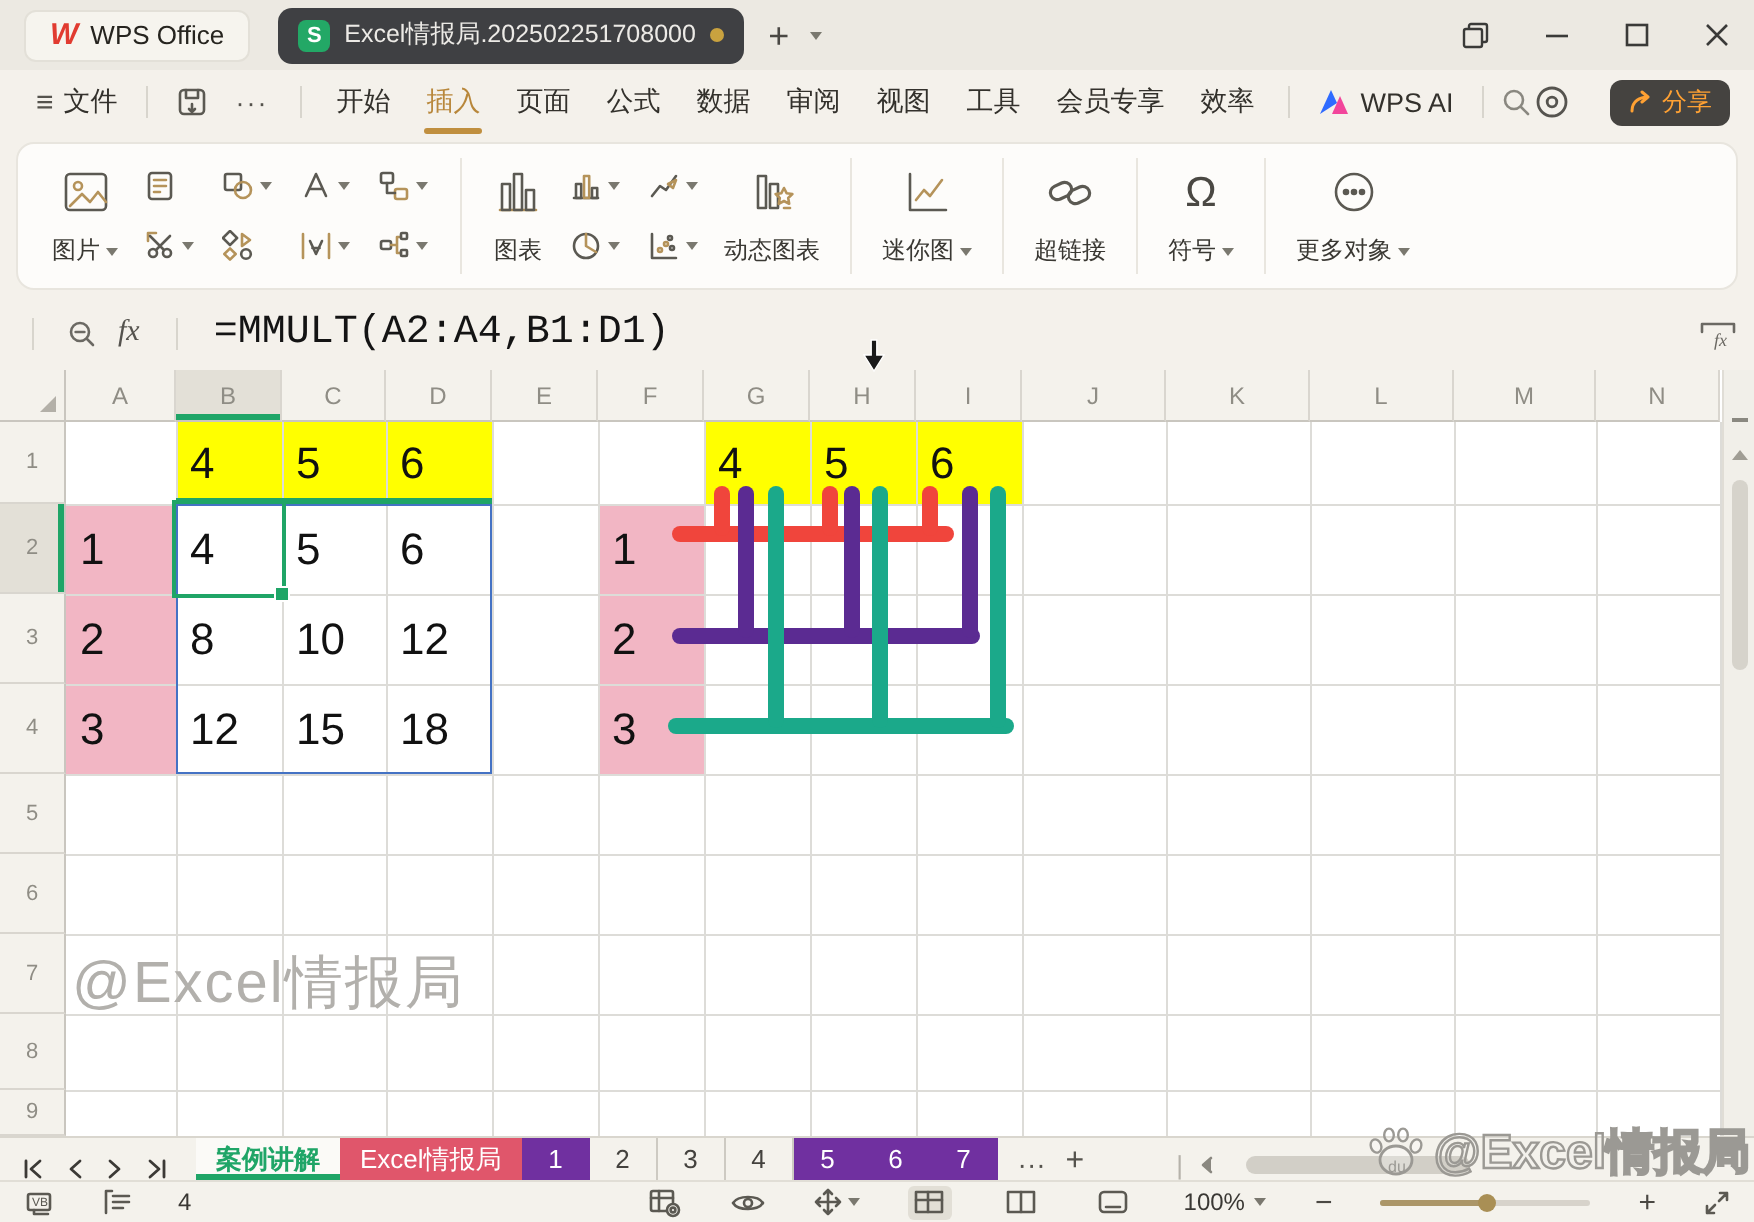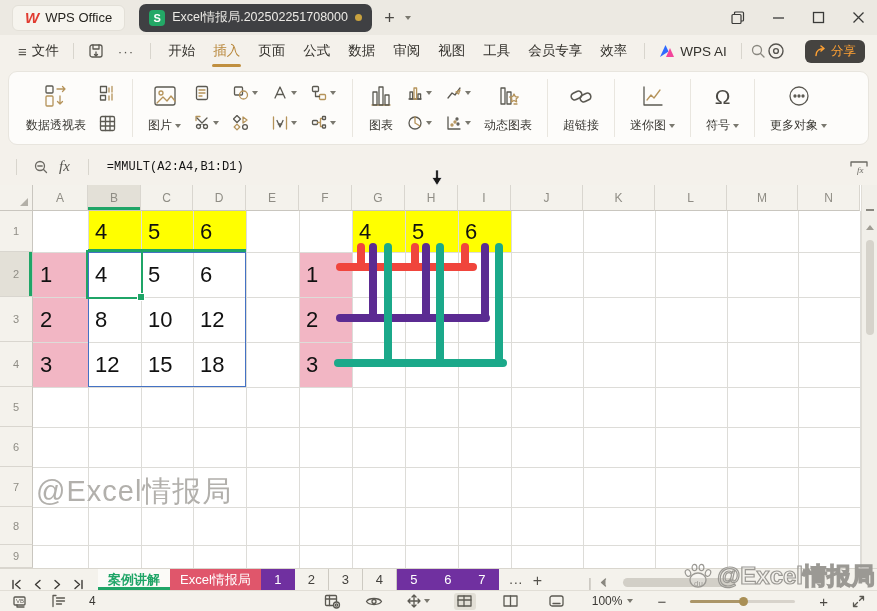--- a/index.html
+++ b/index.html
@@ -37,21 +37,21 @@
 .rstack{display:flex;flex-direction:column;justify-content:space-between;height:54px;margin:0 4px}
 .rsmall{height:24px;display:flex;align-items:center;gap:3px;padding:0 3px}
 svg.ic{stroke:#5b5952;fill:none;stroke-width:1.3;stroke-linecap:round;stroke-linejoin:round;display:block}
 .au{stroke:#b5935a}
 .omega{font-size:21px;color:#4a4843;line-height:1}
 
 #fbar{position:absolute;top:148px;left:0;right:0;height:37px;display:flex;align-items:center;padding:0 8px}
 #nameBox{width:172px;height:27px;background:#fff;border:1px solid #d8d5cd;border-radius:4px;display:flex;align-items:center;padding:0 10px;font-size:13px}
 #nameBox span{flex:1;text-align:center}
 #fxLbl{font-style:italic;font-family:"Liberation Serif",serif;color:#55534e;font-size:15px;margin:0 10px}
-#formulaTxt{font-family:"Liberation Mono","DejaVu Sans Mono",monospace;font-size:12px;color:#141414;margin-left:10px}
+#formulaTxt{font-family:"Liberation Mono","DejaVu Sans Mono",monospace;font-size:20px;color:#141414;margin-left:10px}
 #fxExpand{margin-left:auto;color:#6b6963;display:flex;align-items:center}
 
 #sheet{position:absolute;top:185px;left:0;width:877px;height:383px;background:#fff;overflow:hidden}
 #corner{position:absolute;left:0;top:0;width:33px;height:26px;background:#f4f2ec;border-right:1px solid #c9c6bf;border-bottom:1px solid #c9c6bf}
 #corner .tri{position:absolute;right:4px;bottom:4px;width:0;height:0;border-left:8px solid transparent;border-bottom:8px solid #b3b0a8}
 .ch{position:absolute;top:0;height:26px;background:#f4f2ec;border-right:1px solid #d9d6cf;border-bottom:1px solid #c9c6bf;color:#8f8d85;font-size:12px;display:flex;align-items:center;justify-content:center}
 .ch.sel{background:#e3e0d7;box-shadow:inset 0 -3px 0 #1fa567}
 .rh{position:absolute;left:0;width:33px;background:#f4f2ec;border-right:1px solid #c9c6bf;border-bottom:1px solid #d9d6cf;color:#8f8d85;font-size:11px;display:flex;align-items:center;justify-content:center}
 .rh.sel{background:#e3e0d7;box-shadow:inset -3px 0 0 #1fa567}
 .vl{position:absolute;width:1px;background:#dddcd8}
@@ -191,47 +191,20 @@
     <span>分享</span>
   </div>
 </div>
 
 <div id="ribbon">
  <div id="ribbonPanel">
   <div class="rgroup">
     <div class="rbig">
       <span class="ricon">
               <svg class="ic" width="26" height="26" viewBox="0 0 26 26">
-                <rect x="3" y="3" width="7" height="7" rx="1"></rect>
-                <rect x="3" y="13" width="7" height="10" rx="1" class="au"></rect>
-                <path d="M14 6 h8 M22 6 l-2.5-2.5 M22 6 l-2.5 2.5 M17 13 v8 M17 21 l-2.5-2.5 M17 21 l2.5-2.5" class="au"></path>
-              </svg>
-            </span>
-      <span class="rlabel">数据透视表</span>
-    </div>
-    <div class="rstack">
-      <span class="rsmall">
-              <svg class="ic" width="17" height="17" viewBox="0 0 17 17">
-                <rect x="1.5" y="1.5" width="6" height="6"></rect>
-                <path d="M10 7V3M13 7V1.5M10 15v-4M13 15v-6" class="au"></path>
-                <path d="M1.5 10.5v4.5h5v-4.5z"></path>
-              </svg>
-            </span>
-      <span class="rsmall">
-              <svg class="ic au" width="17" height="17" viewBox="0 0 17 17">
-                <rect x="1.5" y="1.5" width="14" height="14" rx="1.5"></rect>
-                <path d="M1.5 6.5h14M1.5 11h14M6.5 1.5v14M11 1.5v14"></path>
-              </svg>
-            </span>
-    </div>
-  </div>
-  <div class="rgroup">
-    <div class="rbig">
-      <span class="ricon">
-              <svg class="ic" width="26" height="26" viewBox="0 0 26 26">
                 <rect x="3" y="4" width="20" height="18" rx="2"></rect>
                 <circle cx="9" cy="10" r="2" class="au"></circle>
                 <path d="M5 20 l6-6 4 4 4-5 4 5" class="au"></path>
               </svg>
             </span>
       <span class="rlabel">
               <span>图片</span>
               <span class="chev"></span>
             </span>
     </div>
@@ -361,40 +334,40 @@
                 <path d="M19 11 l1.3 2.6 2.9.4 -2.1 2 .5 2.9 -2.6-1.4 -2.6 1.4 .5-2.9 -2.1-2 2.9-.4z" class="au"></path>
                 <path d="M19 21h3" class="au"></path>
               </svg>
             </span>
       <span class="rlabel">动态图表</span>
     </div>
   </div>
   <div class="rgroup">
     <div class="rbig">
       <span class="ricon">
+              <svg class="ic" width="26" height="26" viewBox="0 0 26 26">
+                <path d="M4 4v18h18"></path>
+                <path d="M7 17 l4-5 3 3 6-8" class="au"></path>
+              </svg>
+            </span>
+      <span class="rlabel">
+              <span>迷你图</span>
+              <span class="chev"></span>
+            </span>
+    </div>
+  </div>
+  <div class="rgroup">
+    <div class="rbig">
+      <span class="ricon">
               <svg class="ic" width="26" height="26" viewBox="0 0 26 26" style="stroke-width:1.6">
                 <rect x="3" y="9" width="11" height="7" rx="3.5" transform="rotate(-25 8.5 12.5)"></rect>
                 <rect x="12" y="11" width="11" height="7" rx="3.5" transform="rotate(-25 17.5 14.5)"></rect>
               </svg>
             </span>
       <span class="rlabel">超链接</span>
-    </div>
-  </div>
-  <div class="rgroup">
-    <div class="rbig">
-      <span class="ricon">
-              <svg class="ic" width="26" height="26" viewBox="0 0 26 26">
-                <path d="M4 4v18h18"></path>
-                <path d="M7 17 l4-5 3 3 6-8" class="au"></path>
-              </svg>
-            </span>
-      <span class="rlabel">
-              <span>迷你图</span>
-              <span class="chev"></span>
-            </span>
     </div>
   </div>
   <div class="rgroup">
     <div class="rbig">
       <span class="ricon omega">Ω</span>
       <span class="rlabel">
               <span>符号</span>
               <span class="chev"></span>
             </span>
     </div>

